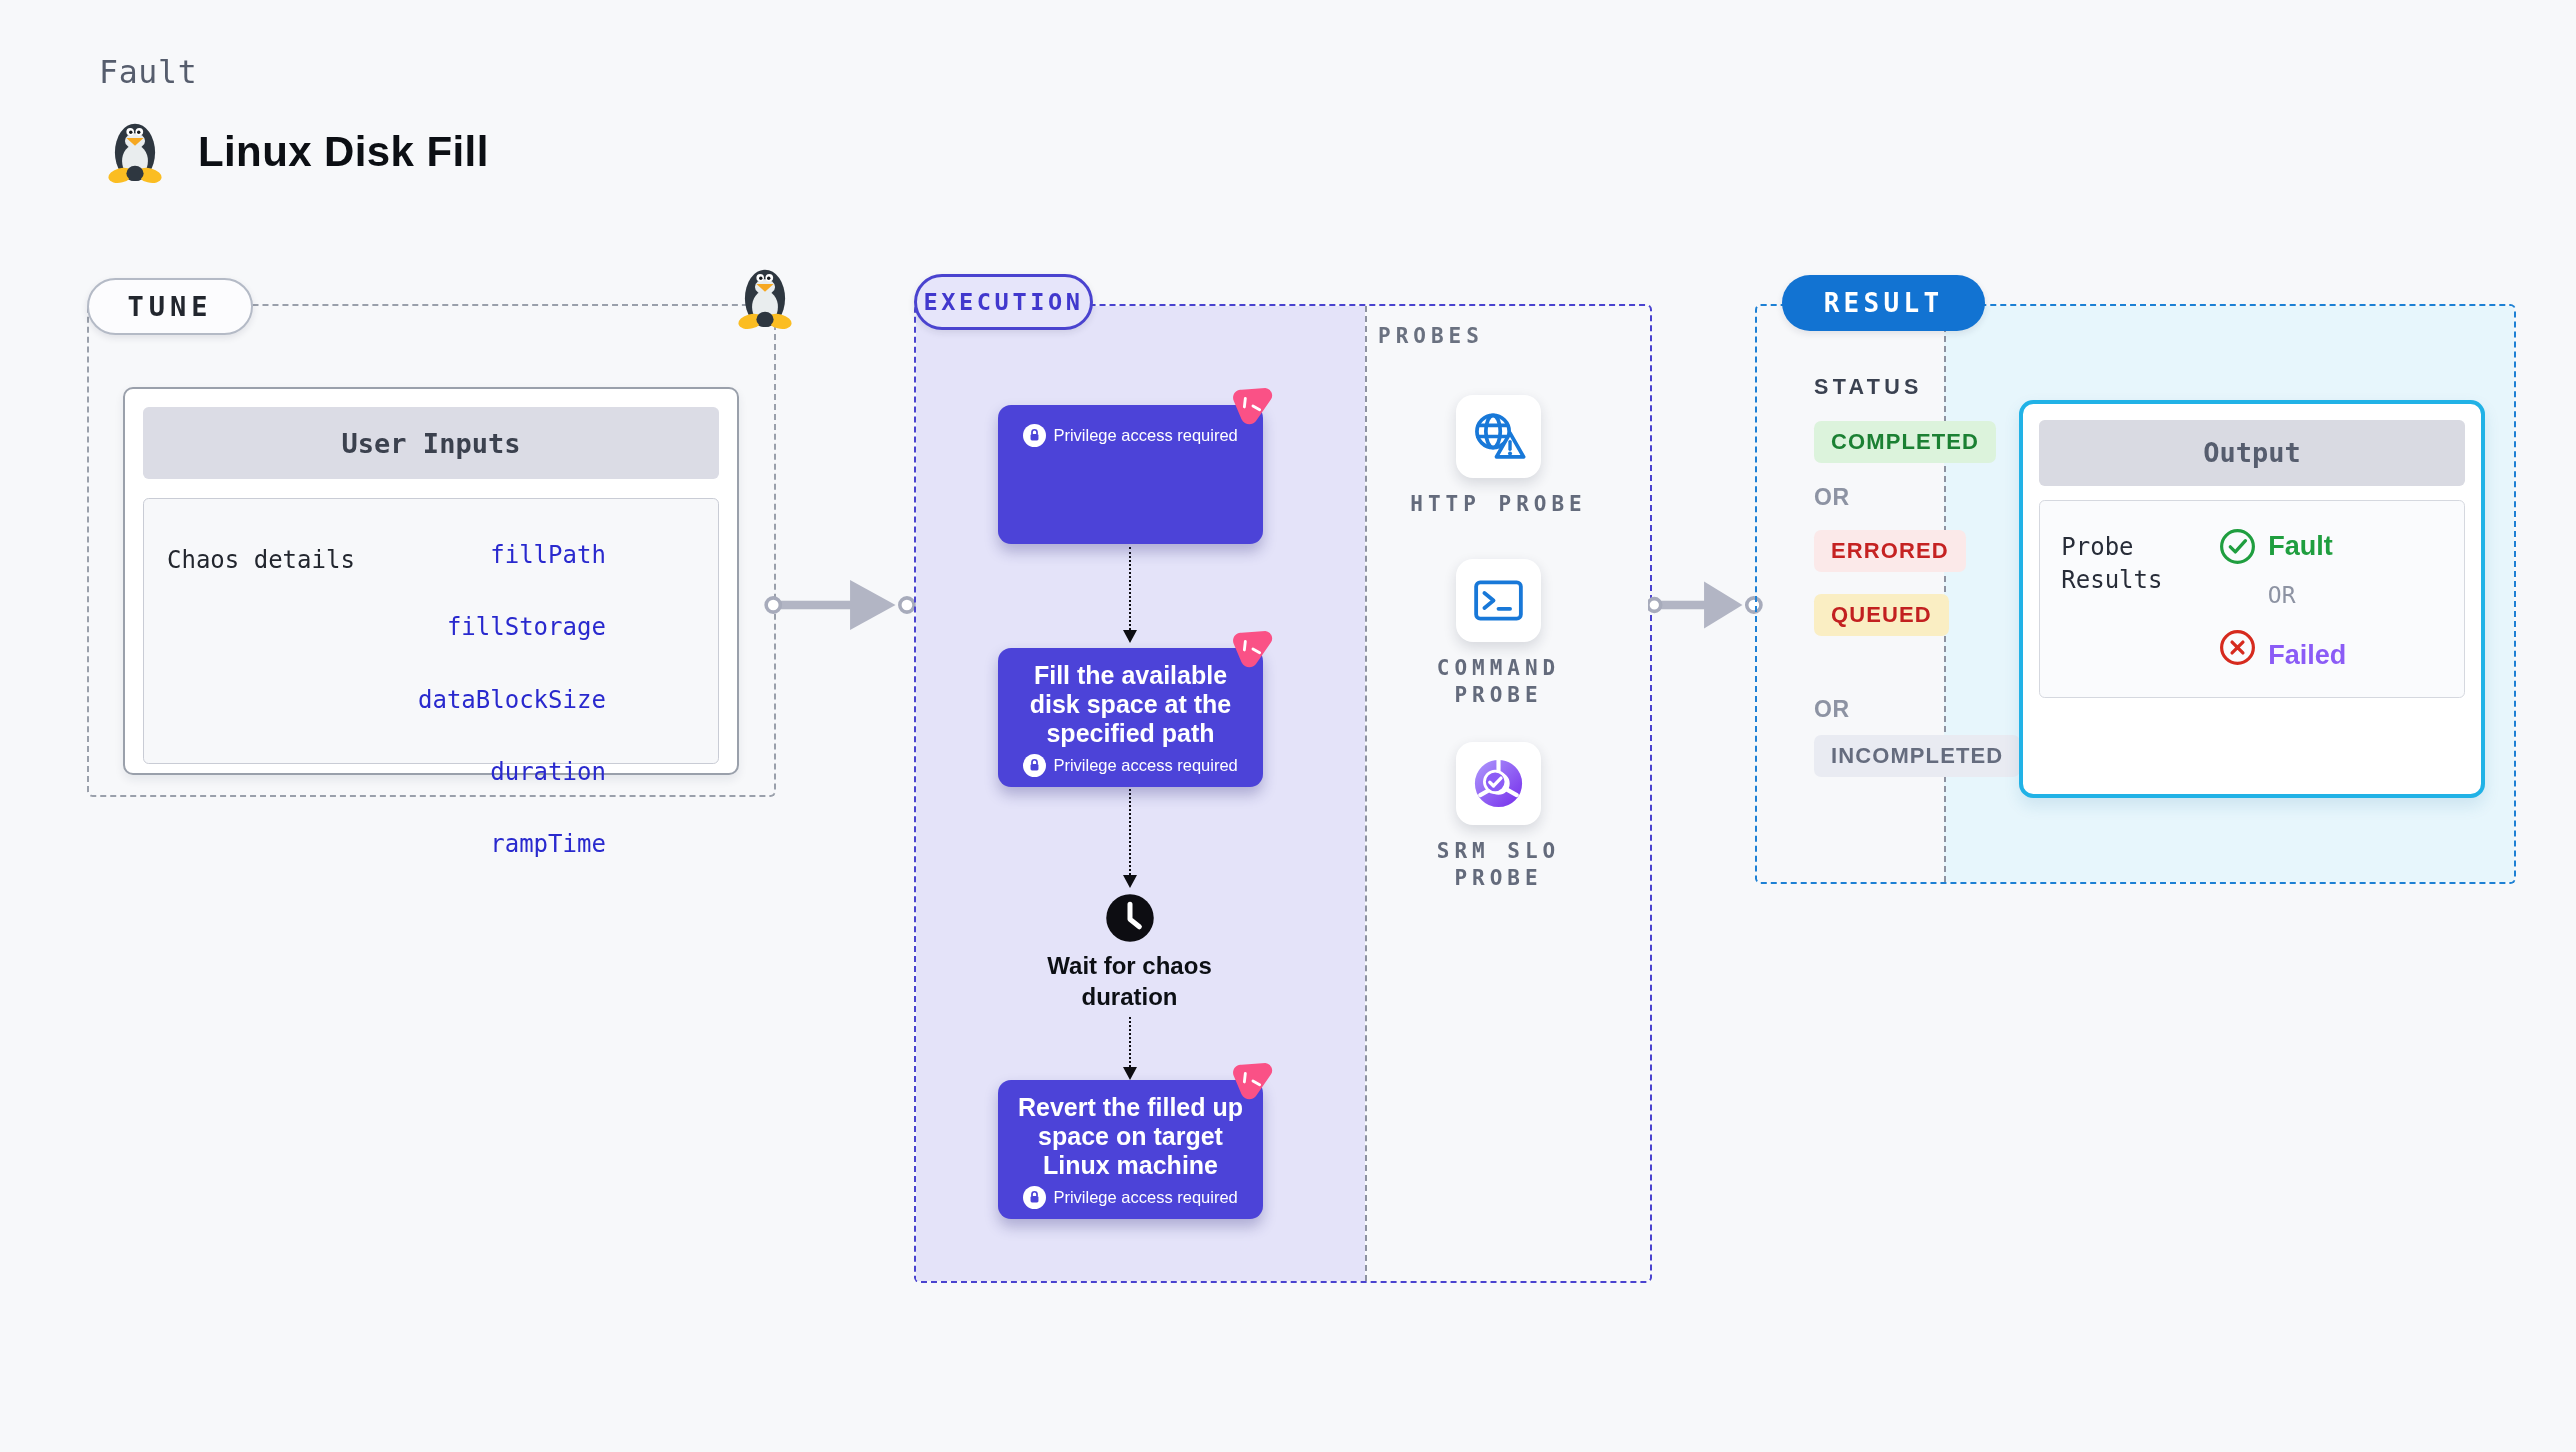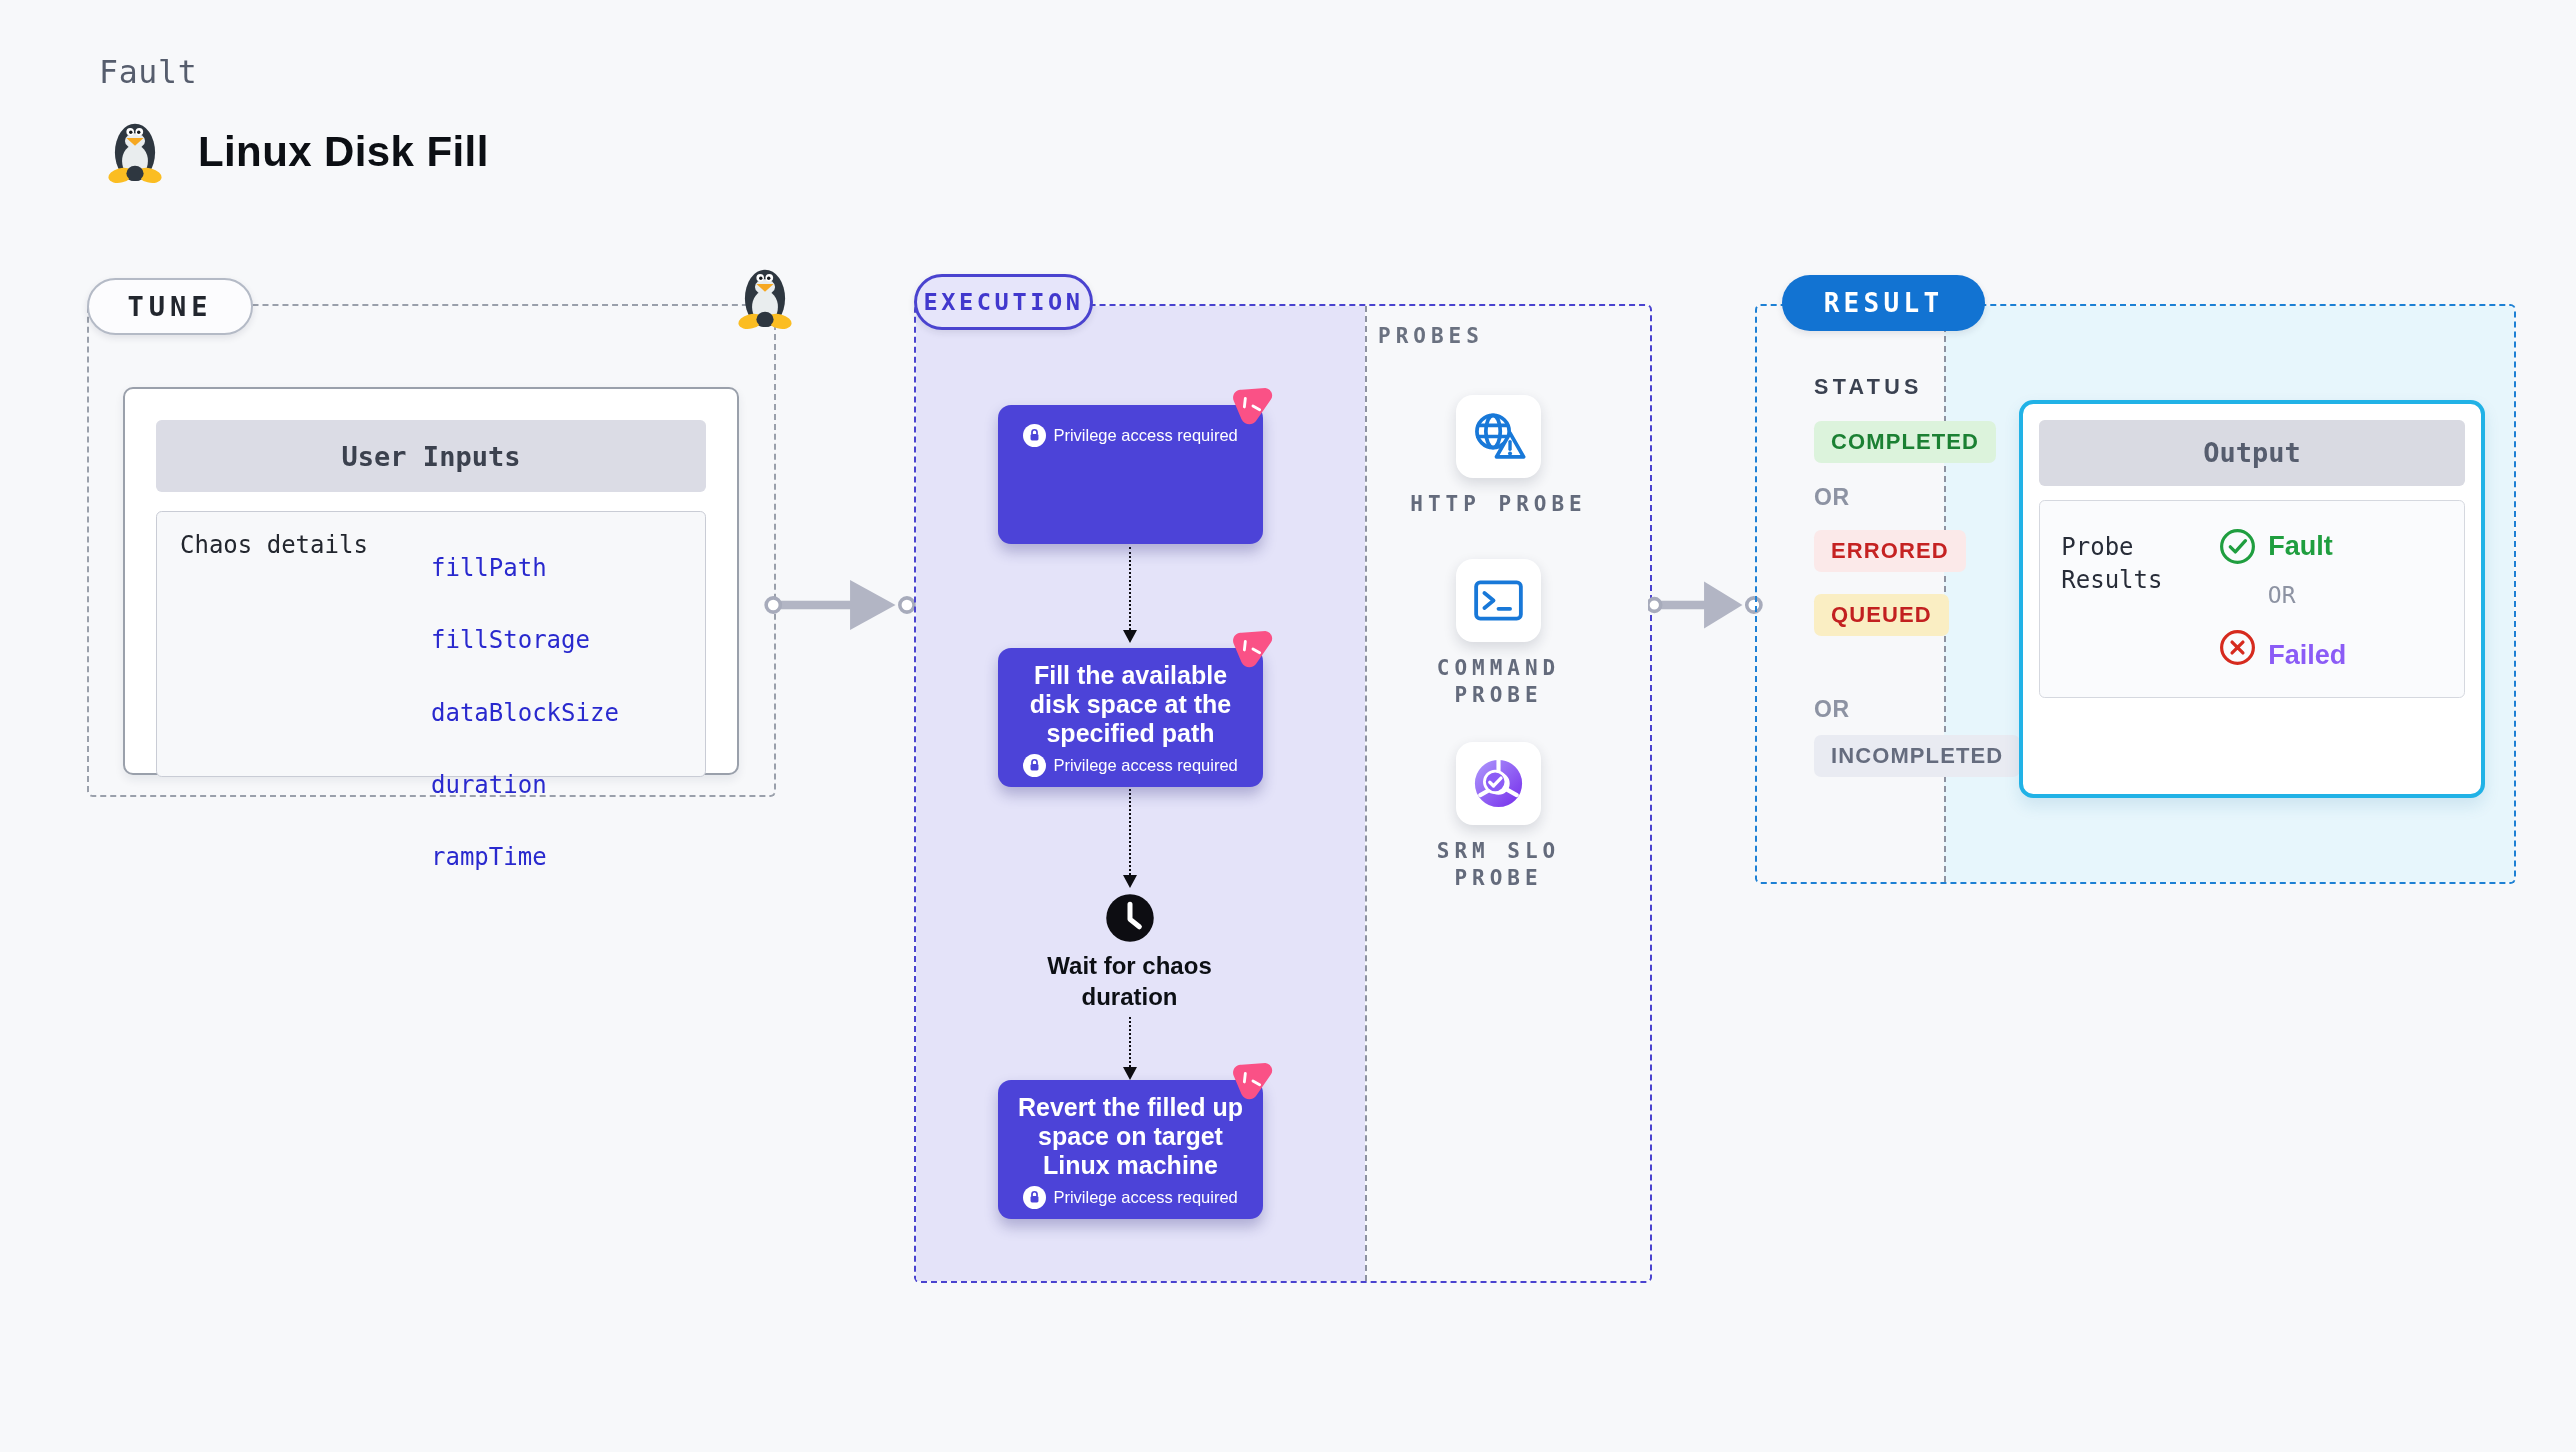--- a/index.html
+++ b/index.html
@@ -31,25 +31,25 @@
   .dash-box{border:2.9px dashed var(--gray-border);border-radius:5.7px;}
   .exec-box{border:2.9px dashed var(--indigo);border-radius:5.7px;}
   .result-box{border:2.9px dashed var(--result-border);border-radius:5.7px;}
 
   .pill{display:flex;align-items:center;justify-content:center;font-family:var(--mono);font-weight:bold;border-radius:31.5px;z-index:6;box-shadow:0 2.9px 7.2px rgba(30,34,60,.10);}
   .tune-pill{background:#fcfcfe;border:2.9px solid #b4bac6;color:#22262e;font-size:27px;letter-spacing:5px;}
   .exec-pill{background:#e6e5fa;border:3.6px solid var(--indigo);color:#4138cd;font-size:23.6px;letter-spacing:3.6px;}
   .result-pill{background:var(--result-blue);color:#fff;font-size:26px;letter-spacing:4.3px;border:none;}
 
   
-  .ui-card{background:#fff;border:2.9px solid var(--gray-border);border-radius:10px;padding:31px;box-shadow:0 4.3px 10px rgba(30,34,60,.08);}
+  .ui-card{background:#fff;border:2.9px solid var(--gray-border);border-radius:10px;padding:18px;box-shadow:0 4.3px 10px rgba(30,34,60,.08);text-align:right;}
   .ui-header{height:72px;background:#dbdce5;border-radius:5.7px;display:flex;align-items:center;justify-content:center;
              font-family:var(--mono);font-weight:bold;font-size:27px;color:#3b414e;margin-bottom:18.6px;}
   .ui-body{position:relative;height:266px;background:#f7f8fa;border:1.4px solid #c9ccd5;border-radius:5.7px;}
-  .ui-row-label{position:absolute;left:23px;top:19px;font-family:var(--mono);font-size:24px;color:#22262e;}
+  .ui-row-label{position:absolute;left:23px;top:47px;font-family:var(--mono);font-size:24px;color:#22262e;}
   .ui-links{position:absolute;left:274px;top:18.6px;display:flex;flex-direction:column;gap:19.3px;}
   .ui-link{font-family:var(--mono);font-size:24px;color:var(--link-blue);cursor:pointer;line-height:29px;margin-top:24px;}
 
   
   .chaos-card{background:var(--card-indigo);border-radius:13px;color:#fff;text-align:center;padding-top:13px;
               box-shadow:0 7.2px 14.3px rgba(40,35,120,.28);z-index:3;}
   .chaos-card-title{font-size:25px;font-weight:bold;line-height:29px;margin:0 auto;}
   .priv-row{display:flex;align-items:center;justify-content:center;gap:7.2px;margin-top:5.7px;}
   .priv-text{font-size:16.5px;color:#fff;}
   .chaos-badge{position:absolute;right:-10px;top:-18.6px;width:42px;height:40px;z-index:4;}

